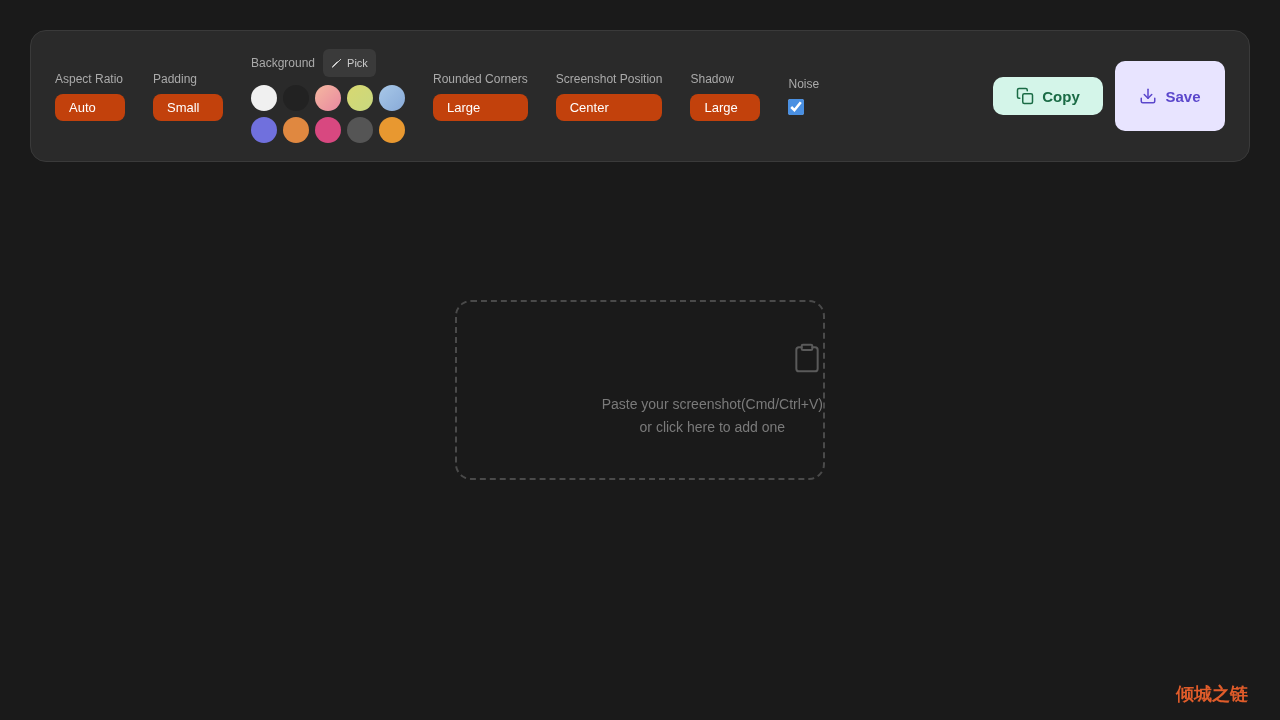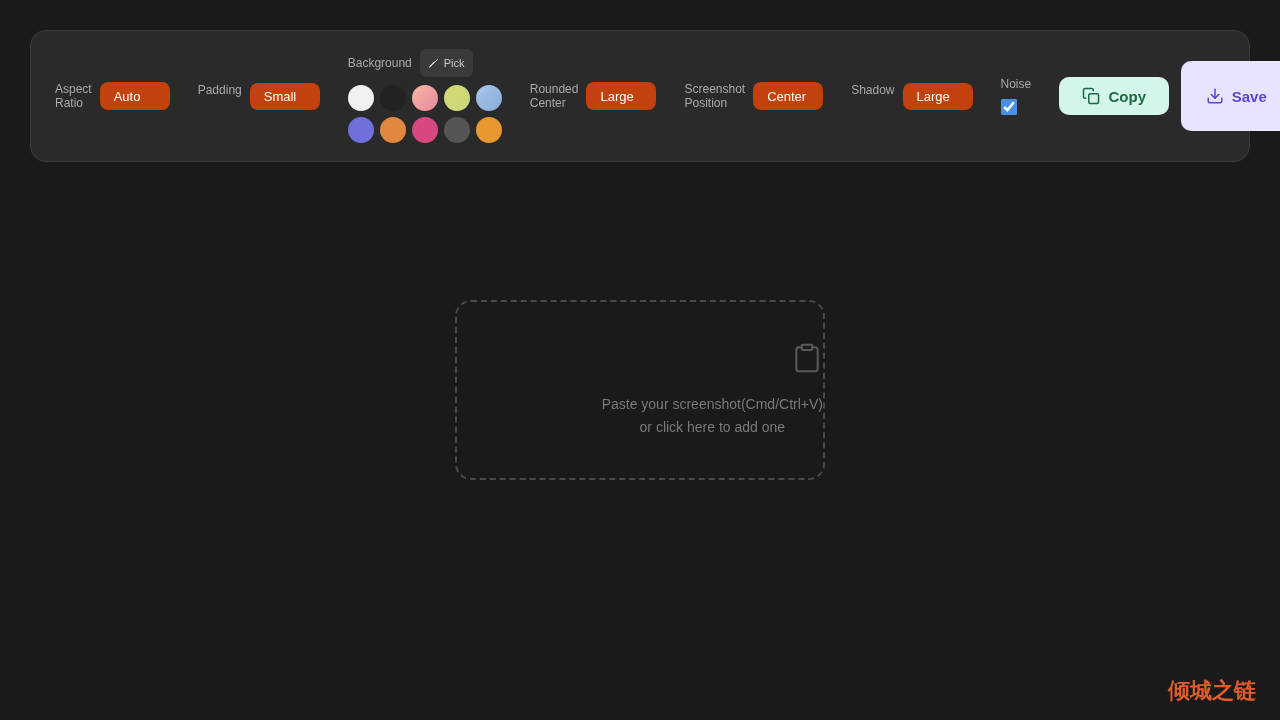--- a/index.html
+++ b/index.html
@@ -18,20 +18,21 @@
       border-radius: 16px;
       padding: 18px 24px;
       display: flex;
       align-items: center;
       gap: 28px;
       border: 1px solid #3a3a3a;
     }
 
     .toolbar-group {
       display: flex;
+      flex-direction: column;
       gap: 8px;
     }
 
     .toolbar-label {
       color: #aaaaaa;
       font-size: 12px;
       font-weight: 500;
     }
 
     .dropdown-btn {
@@ -169,23 +170,23 @@
       color: #7a7a7a;
       font-size: 14px;
       text-align: center;
       line-height: 1.6;
     }
 
     
     .watermark {
       position: absolute;
       bottom: 14px;
-      right: 24px;
+      right: 32px;
       color: #e05c2a;
-      font-size: 22px;
+      font-size: 18px;
       font-weight: bold;
     }
   </style>
 </head>
 <body>
 
 <div class="toolbar-container">
 
   <div class="toolbar-group">
     <span class="toolbar-label">Aspect Ratio</span>
@@ -215,21 +216,21 @@
       <button class="color-swatch" style="background: linear-gradient(135deg, #a8c8e8, #88aad8);"></button>
       <button class="color-swatch" style="background: #7070dd;"></button>
       <button class="color-swatch" style="background: #e08840;"></button>
       <button class="color-swatch" style="background: #d84880;"></button>
       <button class="color-swatch" style="background: #555555;"></button>
       <button class="color-swatch" style="background: #e89830;"></button>
     </div>
   </div>
 
   <div class="toolbar-group">
-    <span class="toolbar-label">Rounded Center</span>
+    <span class="toolbar-label">Rounded Corners</span>
     <button class="dropdown-btn">Large</button>
   </div>
 
   <div class="toolbar-group">
     <span class="toolbar-label">Screenshot Position</span>
     <button class="dropdown-btn">Center</button>
   </div>
 
   <div class="toolbar-group">
     <span class="toolbar-label">Shadow</span>

